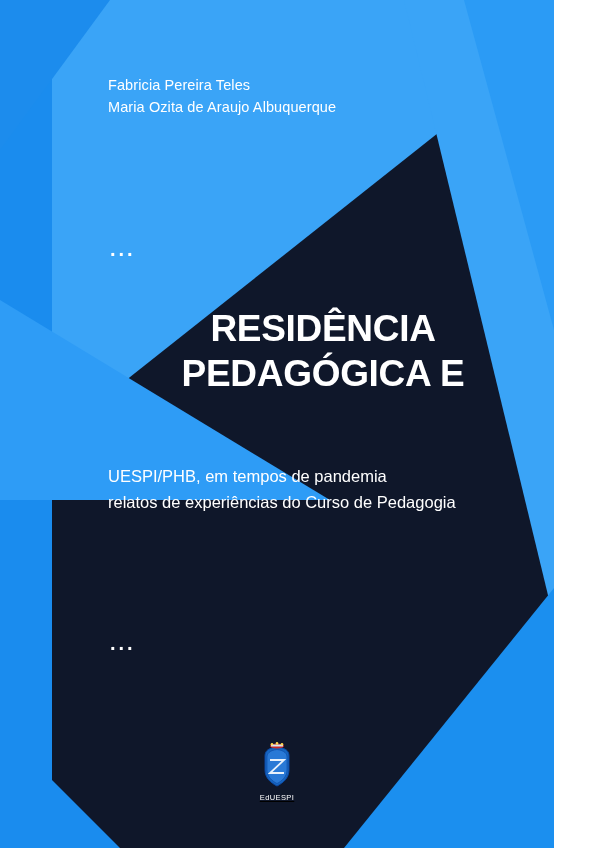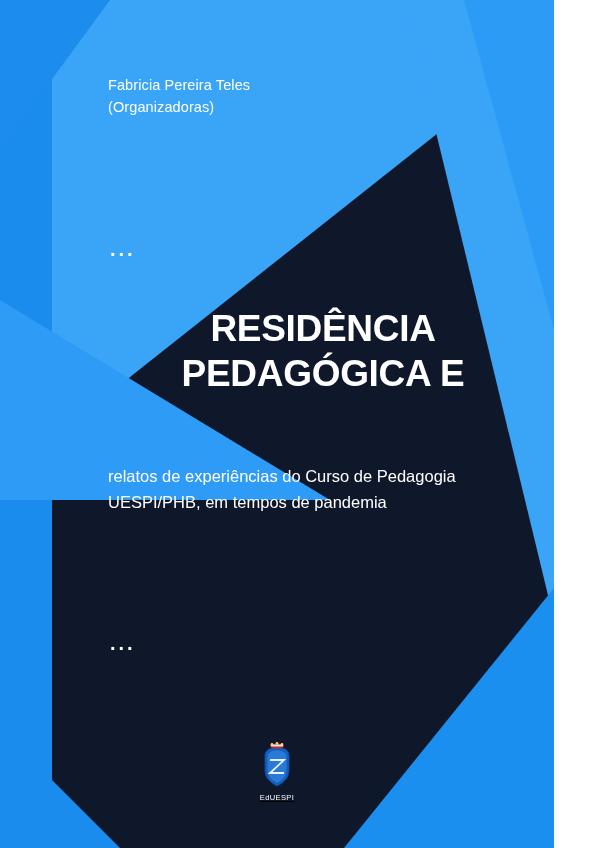--- a/index.html
+++ b/index.html
@@ -188,33 +188,33 @@
   <div class="shape shape-right-wedge"></div>
   <div class="shape shape-right-wedge2"></div>
   <div class="shape shape-mid-diag"></div>
   <div class="shape shape-bottom-right"></div>
   <div class="shape shape-bottom-left"></div>
 
   <div class="content">
 
     <div class="organizers">
       <div>Fabricia Pereira Teles</div>
-      <div>(Organizadoras)</div>
+      <div>Maria Ozita de Araujo Albuquerque</div>
     </div>
 
     <div class="dots-top">...</div>
 
     <div class="title">
       <div>RESIDÊNCIA</div>
       <div>PEDAGÓGICA E</div>
     </div>
 
     <div class="subtitle">
+      <div>UESPI/PHB, em tempos de pandemia</div>
       <div>relatos de experiências do Curso de Pedagogia</div>
-      <div>UESPI/PHB, em tempos de pandemia</div>
     </div>
 
     <div class="dots-bottom">...</div>
 
     <div class="publisher">
       <div class="crest">
         <svg viewBox="0 0 34 46" width="34" height="46" aria-hidden="true">
           <path d="M5 14 C5 10 7 6 17 5 C27 6 29 10 29 14 L29 28 C29 36 23 41 17 44 C11 41 5 36 5 28 Z" fill="#1565c0" stroke="#0d47a1" stroke-width="1"></path>
           <path d="M7 15 C7 12 9 8.5 17 7.5 C25 8.5 27 12 27 15 L27 28 C27 34.5 22 39 17 41.5 C12 39 7 34.5 7 28 Z" fill="#2979d6" stroke="#0d47a1" stroke-width="0.6"></path>
           <path d="M10 18 L24 18 L10 31 L24 31" fill="none" stroke="#e8f1fb" stroke-width="1.8"></path>

